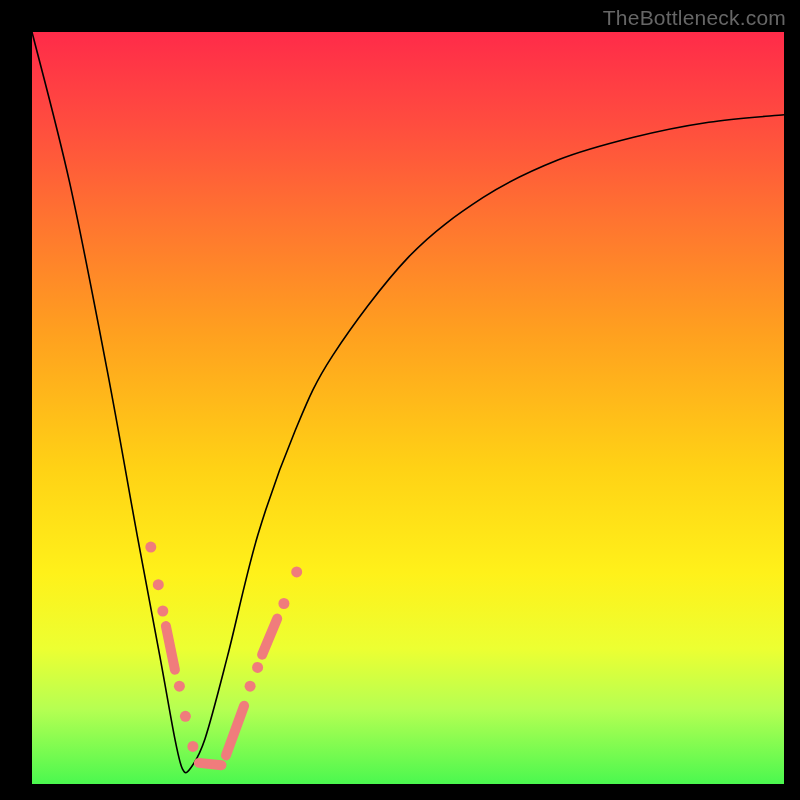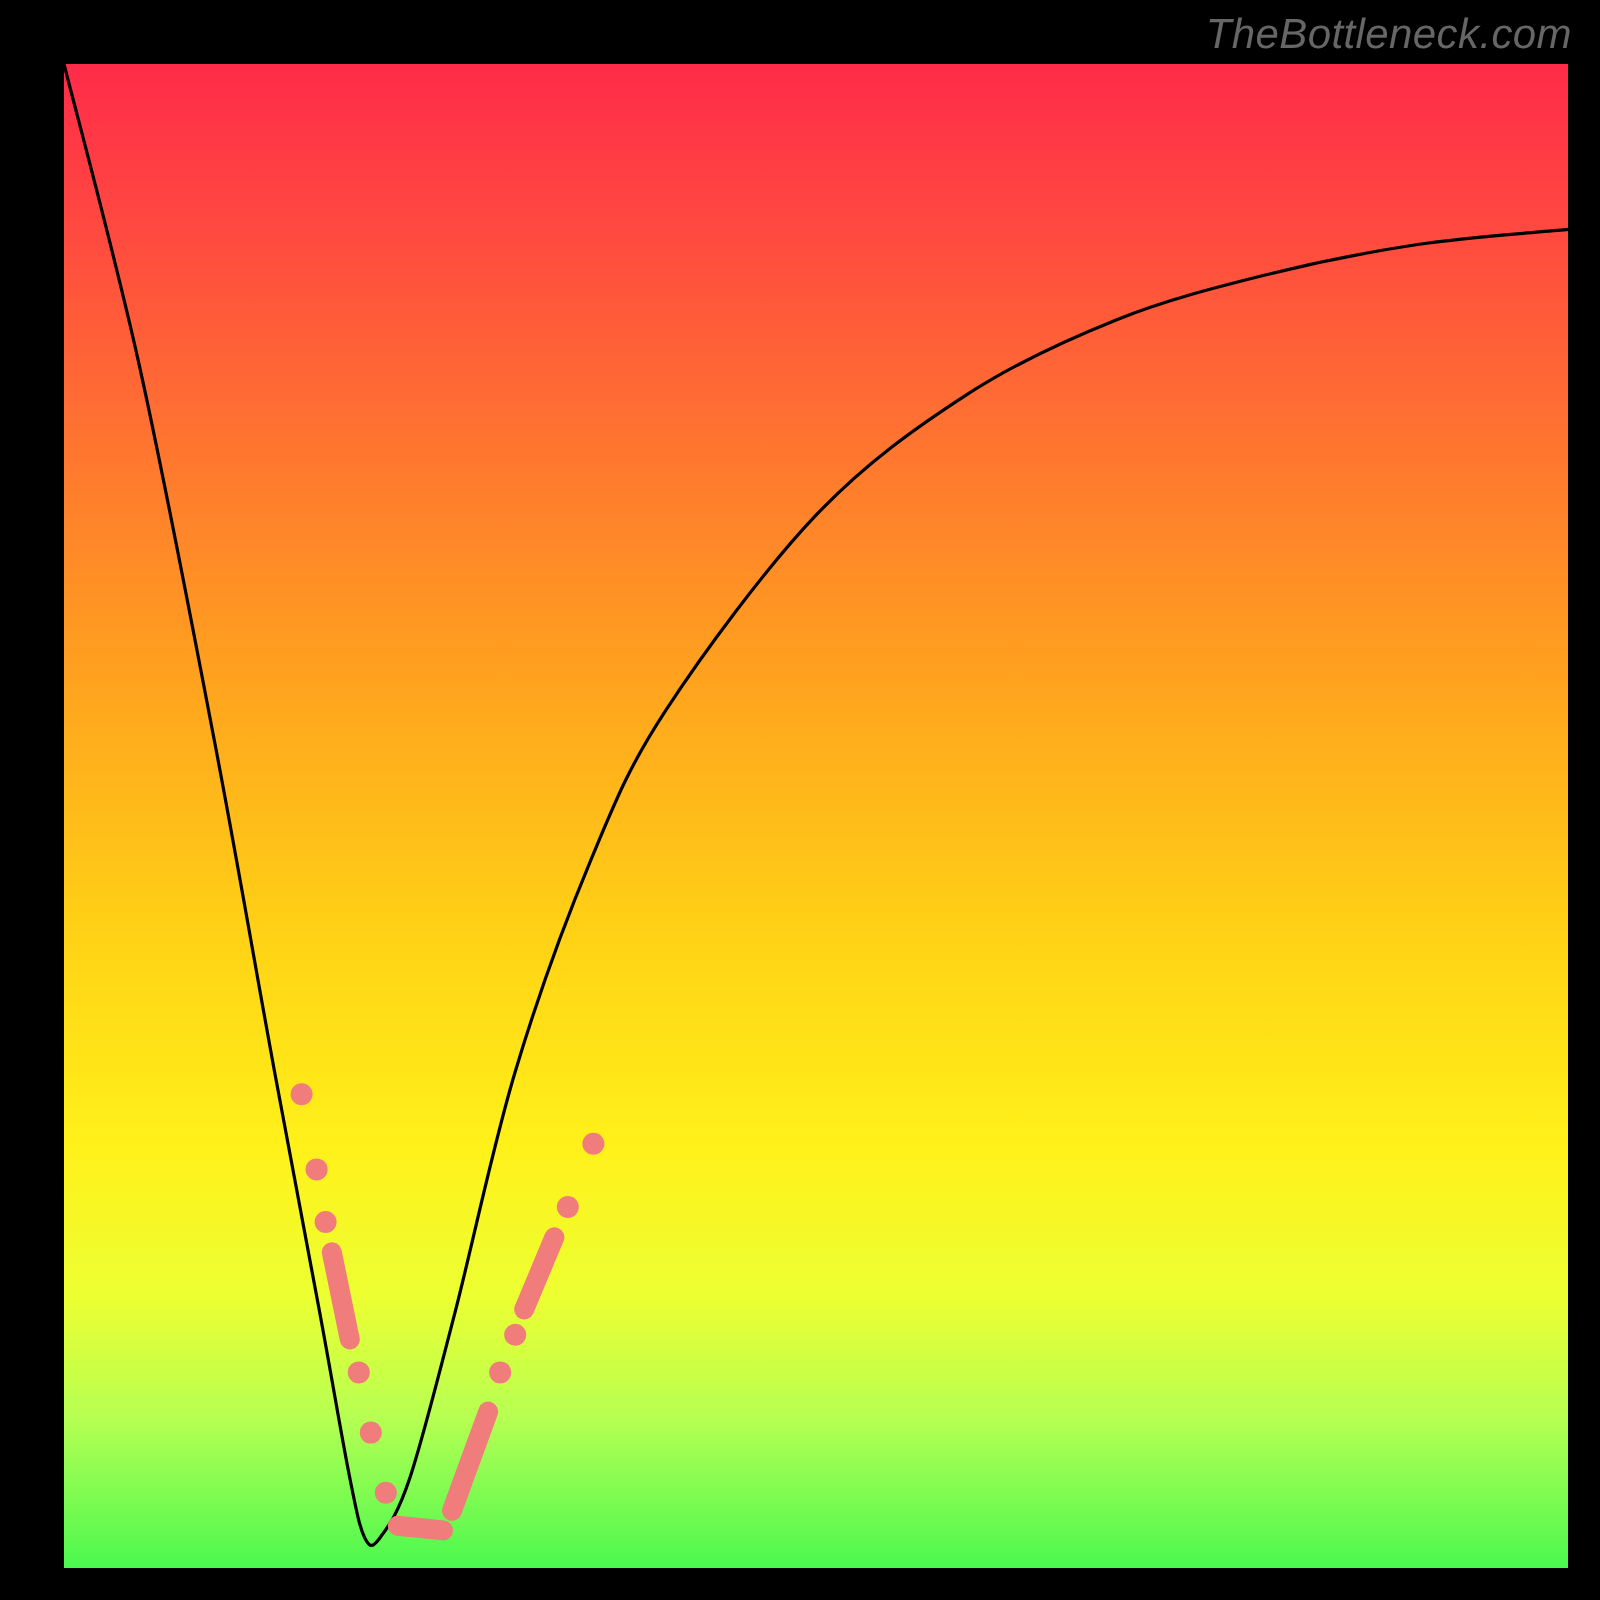--- a/index.html
+++ b/index.html
@@ -9,21 +9,20 @@
     height: 800px;
     overflow: hidden;
     background: #000;
     font-family: Arial, Helvetica, sans-serif;
   }
   .frame {
     position: relative;
     width: 800px;
     height: 800px;
     background: #000;
-    font-style: italic;
   }
   .plot-area {
     position: absolute;
     left: 32px;
     top: 32px;
     width: 752px;
     height: 752px;
     background: linear-gradient(
       to bottom,
       #ff2b49 0%,

